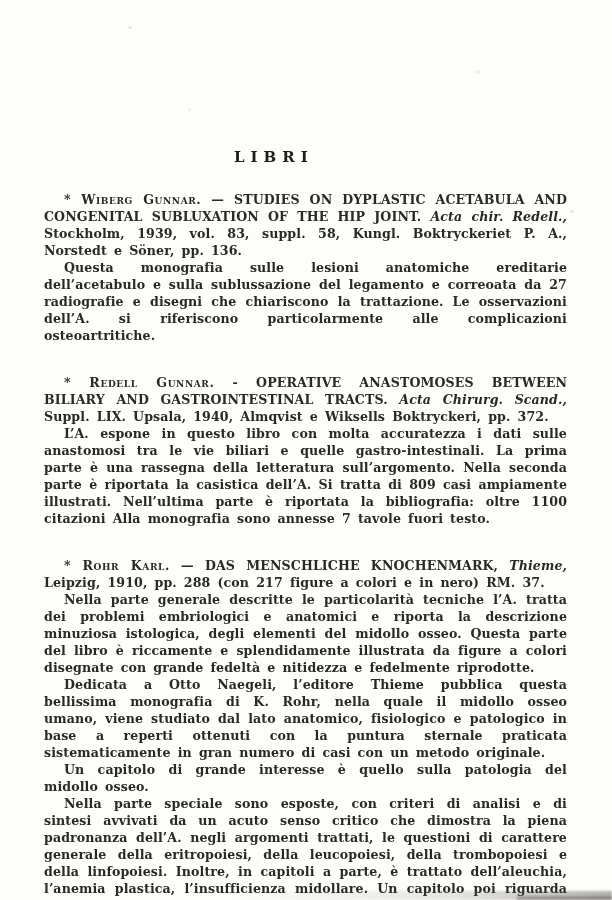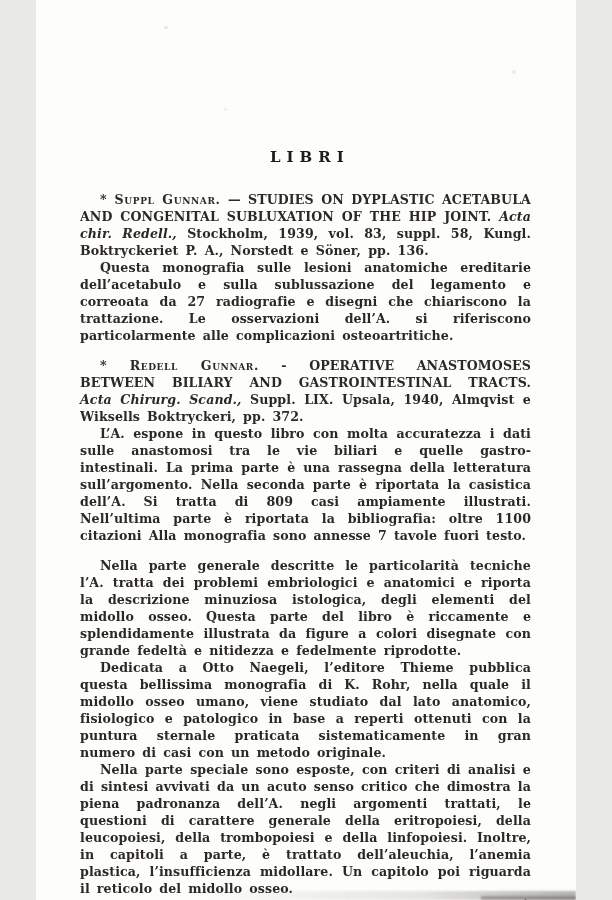--- a/index.html
+++ b/index.html
@@ -3,41 +3,41 @@
 <meta charset="utf-8">
 <style>
   html, body {
     margin: 0;
     padding: 0;
     background: #e9e9e7;
     font-family: "DejaVu Serif", "Liberation Serif", serif;
   }
   .page {
     position: relative;
-    width: 540px;
+    width: 612px;
     height: 900px;
     margin: 0 auto;
     background: #fdfdfc;
     overflow: hidden;
     box-sizing: border-box;
     padding: 0 45px 16px 44px;
     color: #2c2824;
   }
   
   .title {
     margin: 148px 0 25px 0;
     padding-left: 190px;
     font-size: 15px;
     font-weight: 700;
     letter-spacing: 6px;
     color: #1f1d1b;
   }
   
   .entry { margin: 0; }
-  .entry + .entry { margin-top: 13px; }
+  .entry + .entry { margin-top: 30px; }
   .entry p {
     margin: 0;
     font-size: 12.6px;
     line-height: 17px;
     font-weight: 700;
     text-align: justify;
     text-indent: 20px;
     word-spacing: 2.6px;
     letter-spacing: 0.1px;
   }
@@ -81,32 +81,34 @@
   }
 </style>
 </head>
 <body>
 
 <div class="page">
 
   <h1 class="title">LIBRI</h1>
 
   <section class="entry">
-    <p class="heading"><span class="star">*</span><span class="author"> Suppl Gunnar.</span><span class="sep"> — </span><span class="booktitle">STUDIES ON DYPLASTIC ACETABULA AND CONGENITAL SUBLUXATION OF THE HIP JOINT.</span><span class="journal"> Acta chir. Redell.,</span><span class="imprint"> Stockholm, 1939, vol. 83, suppl. 58, Kungl. Boktryckeriet P. A., Norstedt e Söner, pp. 136.</span></p>
+    <p class="heading"><span class="star">*</span><span class="author"> Wiberg Gunnar.</span><span class="sep"> — </span><span class="booktitle">STUDIES ON DYPLASTIC ACETABULA AND CONGENITAL SUBLUXATION OF THE HIP JOINT.</span><span class="journal"> Acta chir. Redell.,</span><span class="imprint"> Stockholm, 1939, vol. 83, suppl. 58, Kungl. Boktryckeriet P. A., Norstedt e Söner, pp. 136.</span></p>
     <p class="body">Questa monografia sulle lesioni anatomiche ereditarie dell’acetabulo e sulla sublussazione del legamento e correoata da 27 radiografie e disegni che chiariscono la trattazione. Le osservazioni dell’A. si riferiscono particolarmente alle complicazioni osteoartritiche.</p>
   </section>
 
   <section class="entry">
     <p class="heading"><span class="star">*</span><span class="author"> Redell Gunnar.</span><span class="sep"> - </span><span class="booktitle">OPERATIVE ANASTOMOSES BETWEEN BILIARY AND GASTROINTESTINAL TRACTS.</span><span class="journal"> Acta Chirurg. Scand.,</span><span class="imprint"> Suppl. LIX. Upsala, 1940, Almqvist e Wiksells Boktryckeri, pp. 372.</span></p>
     <p class="body">L’A. espone in questo libro con molta accuratezza i dati sulle anastomosi tra le vie biliari e quelle gastro-intestinali. La prima parte è una rassegna della letteratura sull’argomento. Nella seconda parte è riportata la casistica dell’A. Si tratta di 809 casi ampiamente illustrati. Nell’ultima parte è riportata la bibliografia: oltre 1100 citazioni Alla monografia sono annesse 7 tavole fuori testo.</p>
   </section>
 
   <section class="entry">
+    <p class="heading"><span class="star">*</span><span class="author"> Rohr Karl.</span><span class="sep"> — </span><span class="booktitle">DAS MENSCHLICHE KNOCHENMARK,</span><span class="journal"> Thieme,</span><span class="imprint"> Leipzig, 1910, pp. 288 (con 217 figure a colori e in nero) RM. 37.</span></p>
     <p class="body">Nella parte generale descritte le particolarità tecniche l’A. tratta dei problemi embriologici e anatomici e riporta la descrizione minuziosa istologica, degli elementi del midollo osseo. Questa parte del libro è riccamente e splendidamente illustrata da figure a colori disegnate con grande fedeltà e nitidezza e fedelmente riprodotte.</p>
     <p class="body">Dedicata a Otto Naegeli, l’editore Thieme pubblica questa bellissima monografia di K. Rohr, nella quale il midollo osseo umano, viene studiato dal lato anatomico, fisiologico e patologico in base a reperti ottenuti con la puntura sternale praticata sistematicamente in gran numero di casi con un metodo originale.</p>
+    <p class="body">Un capitolo di grande interesse è quello sulla patologia del midollo osseo.</p>
     <p class="body">Nella parte speciale sono esposte, con criteri di analisi e di sintesi avvivati da un acuto senso critico che dimostra la piena padronanza dell’A. negli argomenti trattati, le questioni di carattere generale della eritropoiesi, della leucopoiesi, della trombopoiesi e della linfopoiesi. Inoltre, in capitoli a parte, è trattato dell’aleuchia, l’anemia plastica, l’insufficienza midollare. Un capitolo poi riguarda il reticolo del midollo osseo.</p>
     <p class="body">Un altro capitolo raccoglie in forma sintetica quanta è noto sui tumori del midollo osseo e sulle reazioni del midollo osseo nei carcinomatosi. Particolare trattazione è riservata ai mielomi multipli.</p>
 
   </section>
 
   <div class="speck s1"></div>
   <div class="speck s2"></div>
   <div class="speck s3"></div>
   <div class="speck s4"></div>
   <div class="speck s5"></div>

